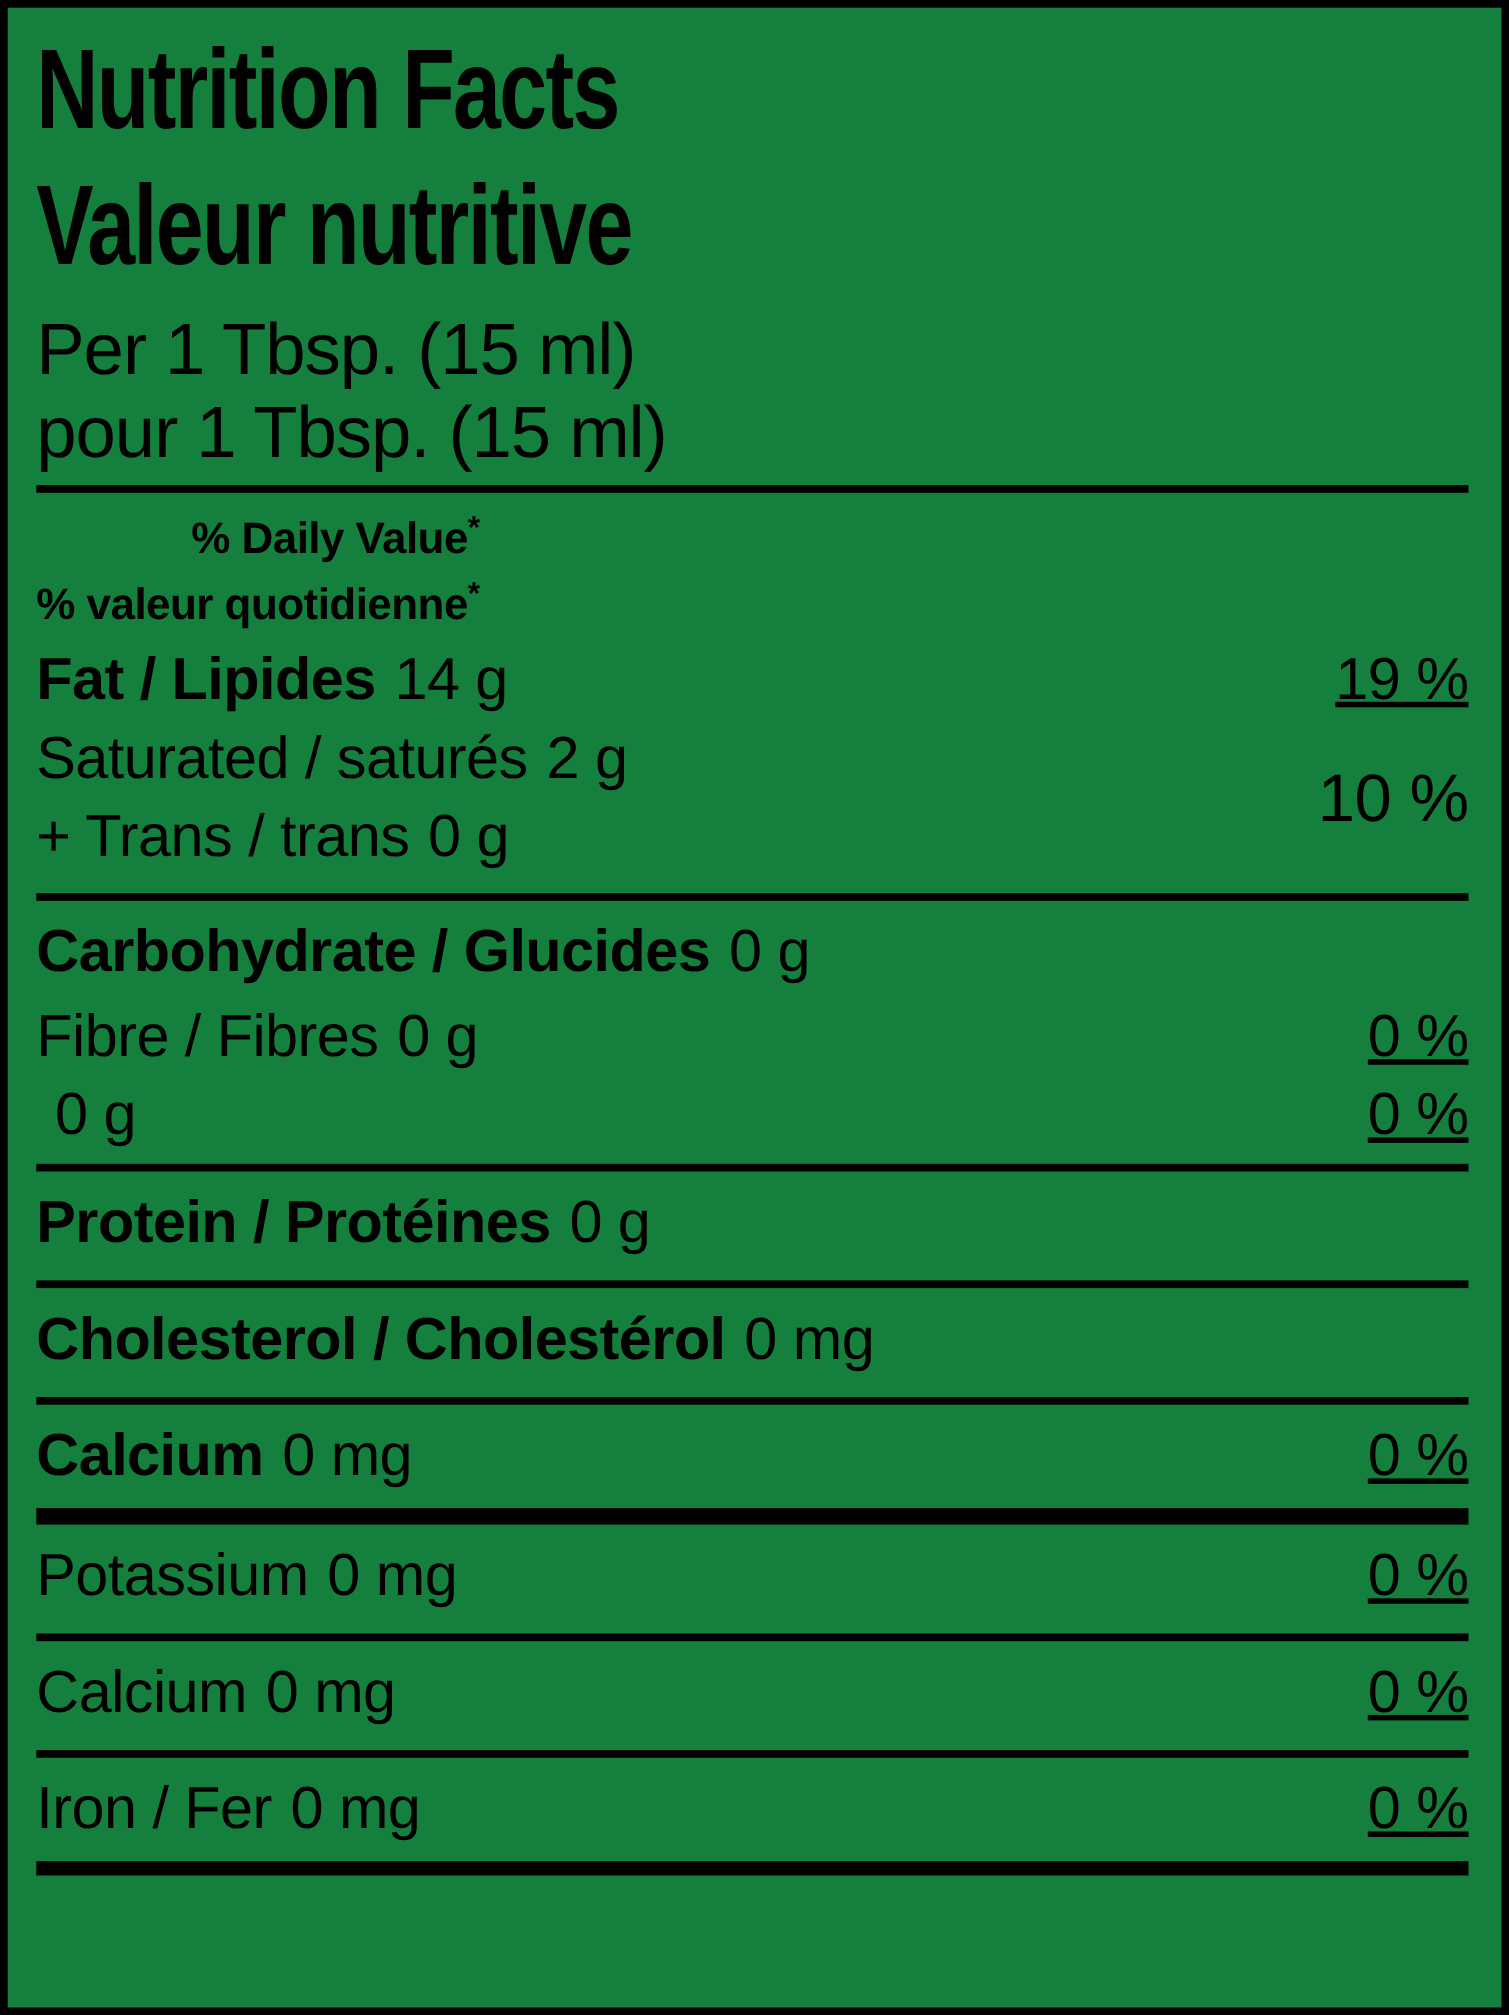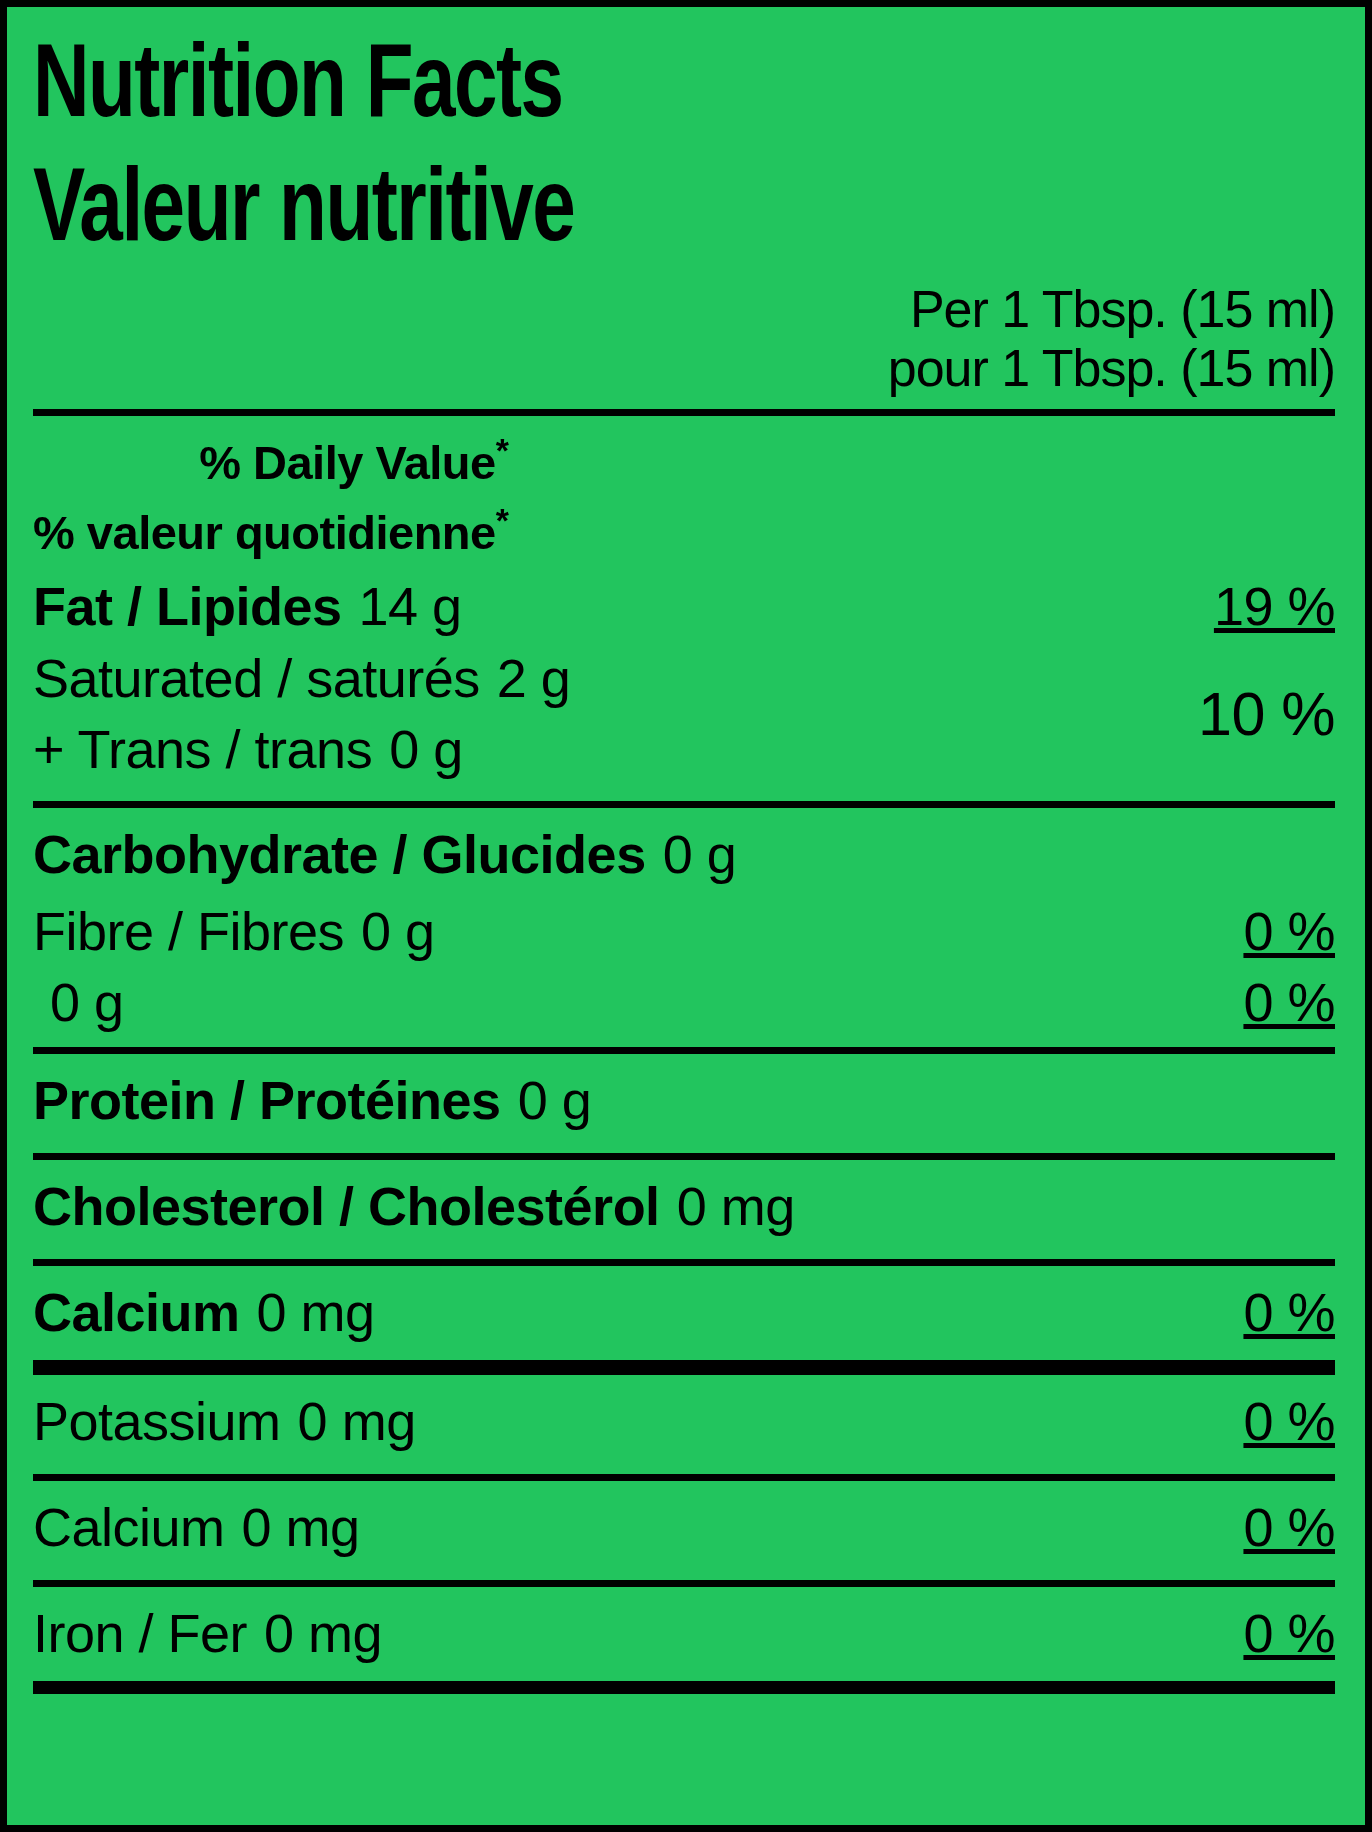--- a/index.html
+++ b/index.html
@@ -5,44 +5,43 @@
   * { margin: 0; padding: 0; box-sizing: border-box; }
   html, body { background: #ffffff; }
   body {
     font-family: "Liberation Sans", sans-serif;
     color: #000;
     width: 1372px;
   }
   .label {
     width: 1372px;
     height: 1832px;
-    background: #22c55e;
+    background: #15803d;
     border: 7px solid #000;
     padding: 12px 30px 16px 26px;
     overflow: hidden;
   }
 
   
   .title {
     font-size: 103px;
     font-weight: bold;
     line-height: 1.2;
     letter-spacing: -2px;
     white-space: nowrap;
     transform: scaleX(0.76);
     transform-origin: left center;
   }
 
   
   .serving-block { margin-top: 14px; }
   .serving {
-    font-size: 52px;
+    font-size: 66px;
     line-height: 1.14;
     letter-spacing: -1px;
-    text-align: right;
   }
 
   
   .rule { background: #000; border: 0; }
   .rule.thin   { height: 7px;  margin: 10px 0 4px; }
   .rule.thick  { height: 15px; margin: 6px 0 4px; }
   .rule.thick2 { height: 13px; margin: 6px 0 10px; }
 
   
   .cal-section {
@@ -64,21 +63,21 @@
   .cal-value { margin-left: 48px; }
   .cal-bar {
     width: 532px;
     height: 19px;
     background: #000;
     margin-top: 12px;
   }
   .dv-head {
     text-align: right;
     font-weight: bold;
-    font-size: 47px;
+    font-size: 40px;
     line-height: 1.5;
     padding-top: 4px;
     letter-spacing: -0.5px;
   }
   sup {
     font-size: 72%;
     vertical-align: super;
     line-height: 0;
   }
 

